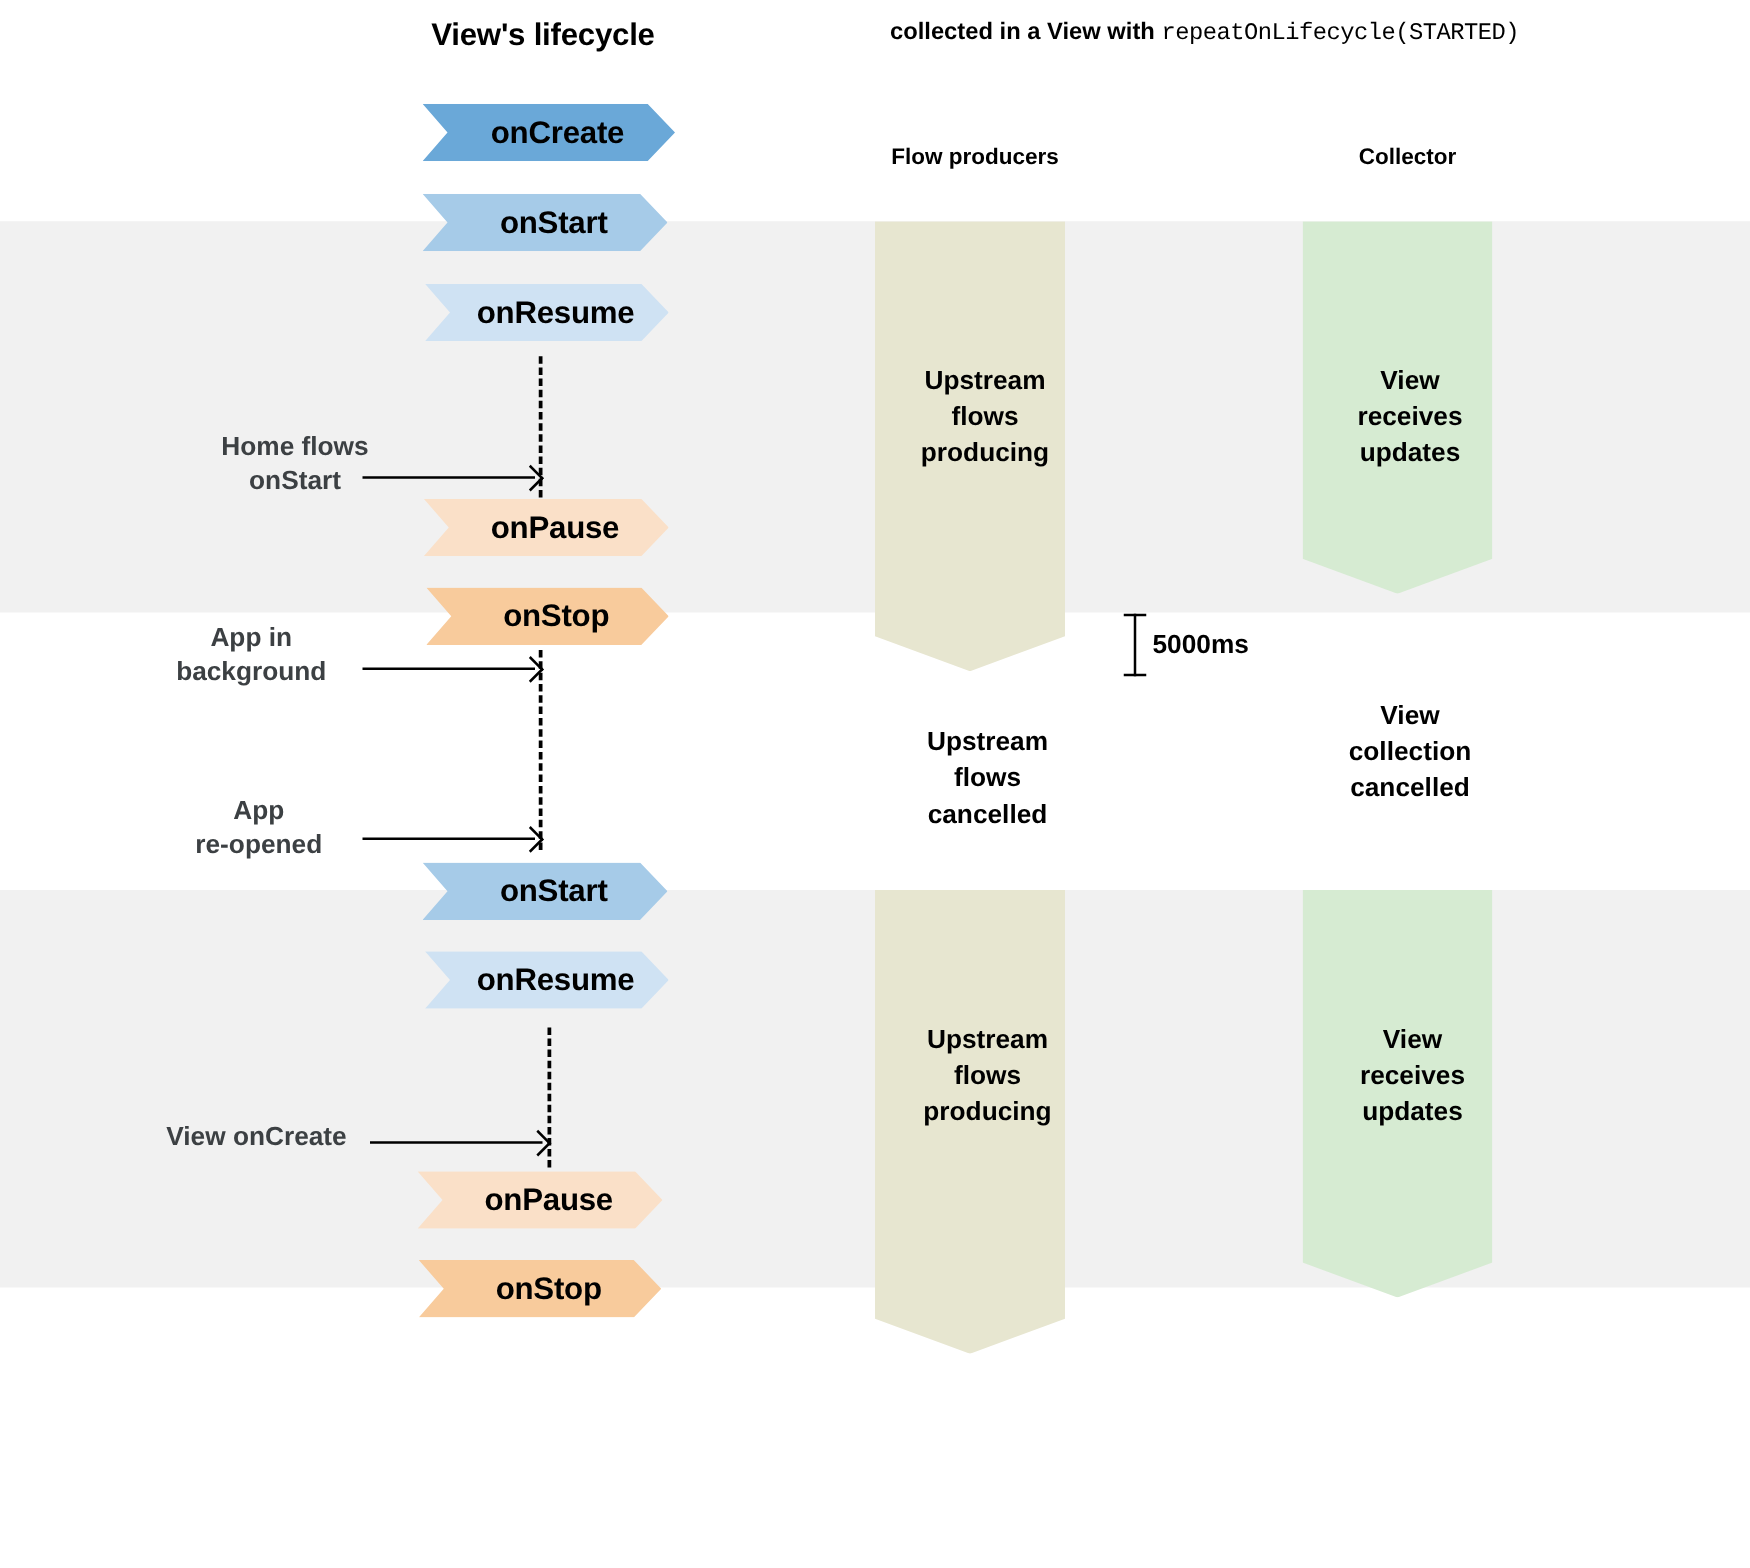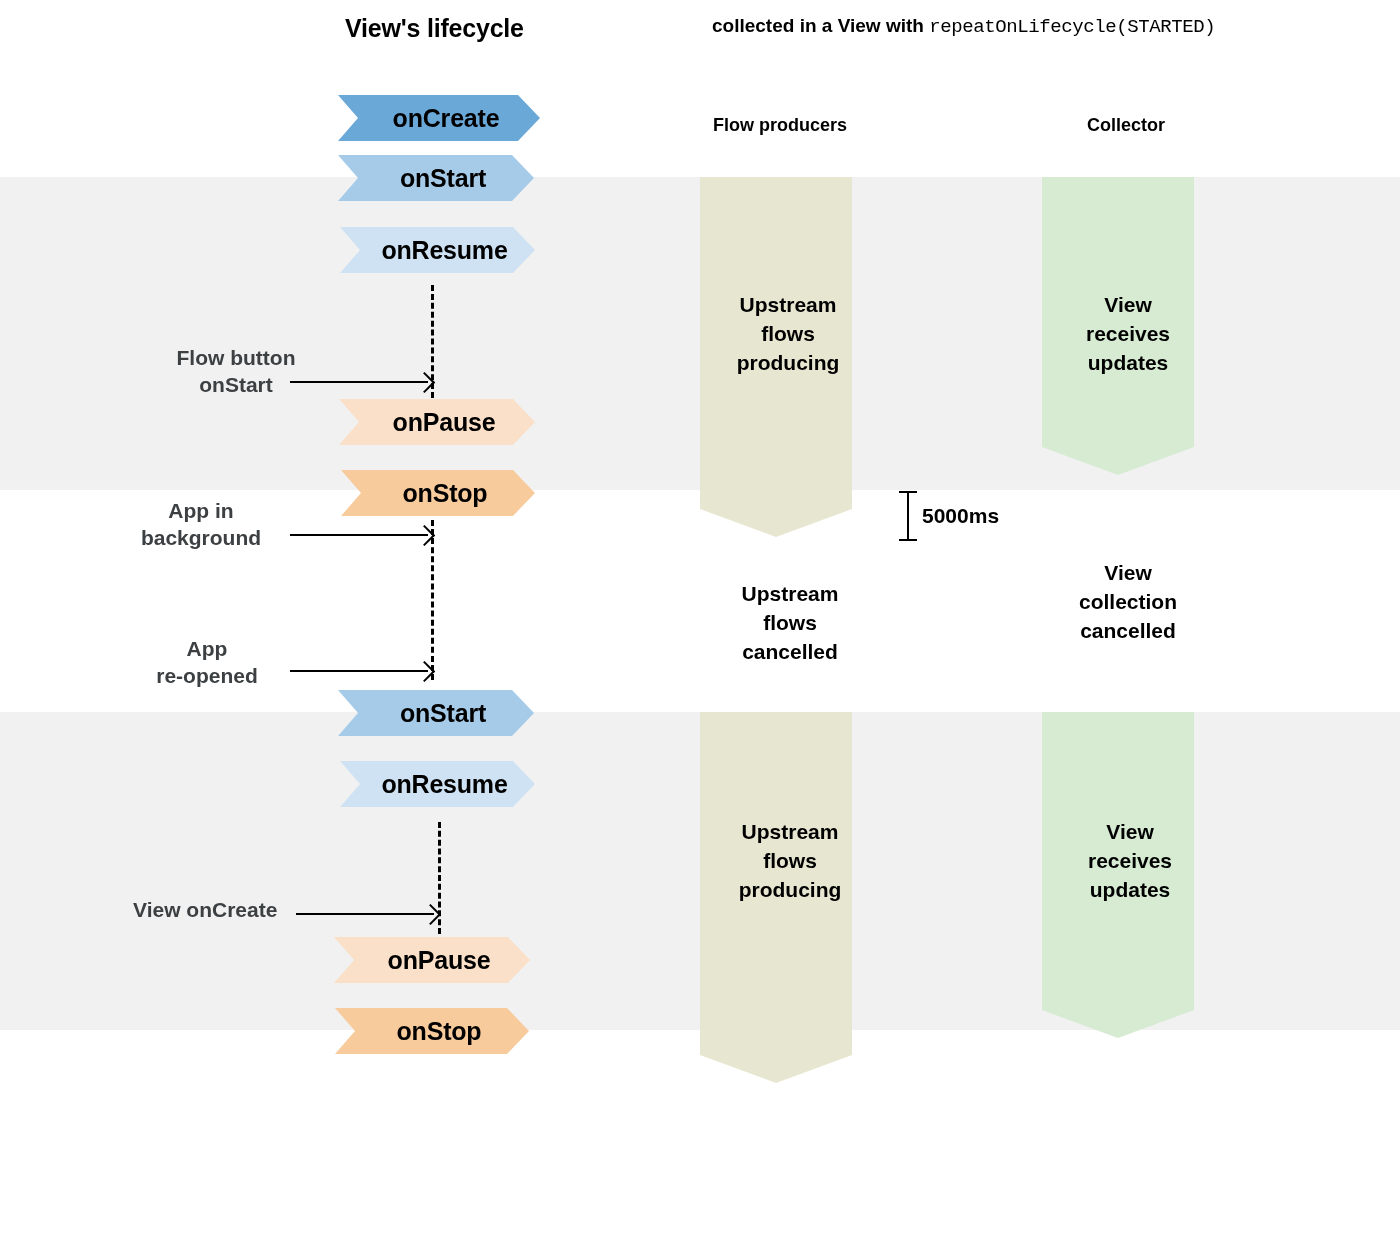--- a/index.html
+++ b/index.html
@@ -188,21 +188,21 @@
 
   <div class="heading" id="stateflow-title">
     <div>
       <span>collected in a View with </span><span class="code">repeatOnLifecycle(STARTED)</span>
     </div>
   </div>
 
   <div class="heading" id="flow-producers-label">Flow producers</div>
   <div class="heading" id="collector-label">Collector</div>
 
-  <div class="chev" style="left:338px; top:83px; width:202px; background:#6aa8d8;margin-top:12px;">
+  <div class="chev" style="left:338px; top:83px; width:202px; background:#6aa8d8;">
     <span>onCreate</span>
   </div>
 
   <div class="chev" style="left:338px; top:155px; width:196px; background:#a6cbe8;">
     <span>onStart</span>
   </div>
 
   <div class="chev" style="left:340px; top:227px; width:195px; background:#cfe2f3;">
     <span>onResume</span>
   </div>
@@ -230,21 +230,21 @@
   <div class="chev" style="left:335px; top:1008px; width:194px; background:#f8cb9c;">
     <span>onStop</span>
   </div>
 
 
   <div class="dashline" style="left:431px; top:285px; height:113px;"></div>
   <div class="dashline" style="left:431px; top:520px; height:160px;"></div>
   <div class="dashline" style="left:438px; top:822px; height:112px;"></div>
 
   <div class="annot" style="left:111px; top:344px; width:250px;">
-    <div>Flow button</div>
+    <div>Home flows</div>
     <div>onStart</div>
   </div>
   <div class="arrow-line" style="left:290px; top:381px; width:138px;"></div>
   <div class="arrow-head" style="left:417px; top:375px;"></div>
 
   <div class="annot" style="left:76px; top:497px; width:250px;">
     <div>App in</div>
     <div>background</div>
   </div>
   <div class="arrow-line" style="left:290px; top:534px; width:138px;"></div>

